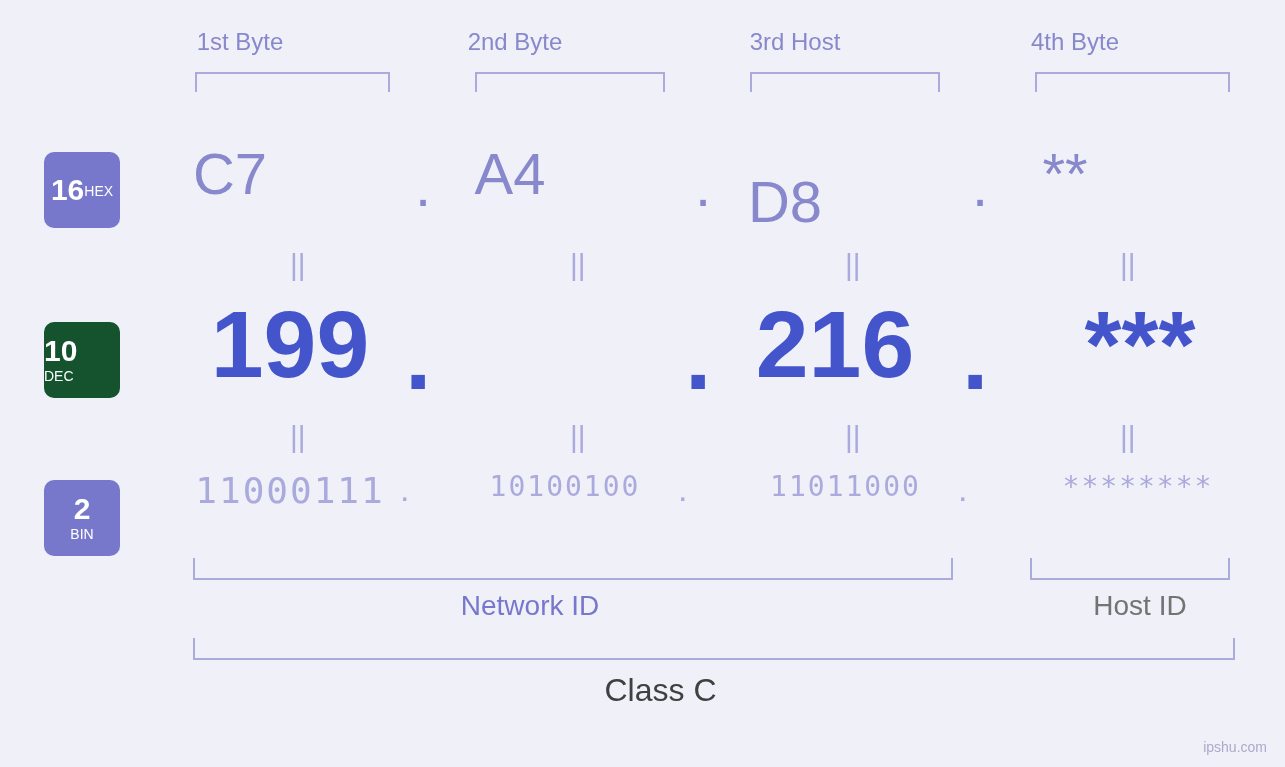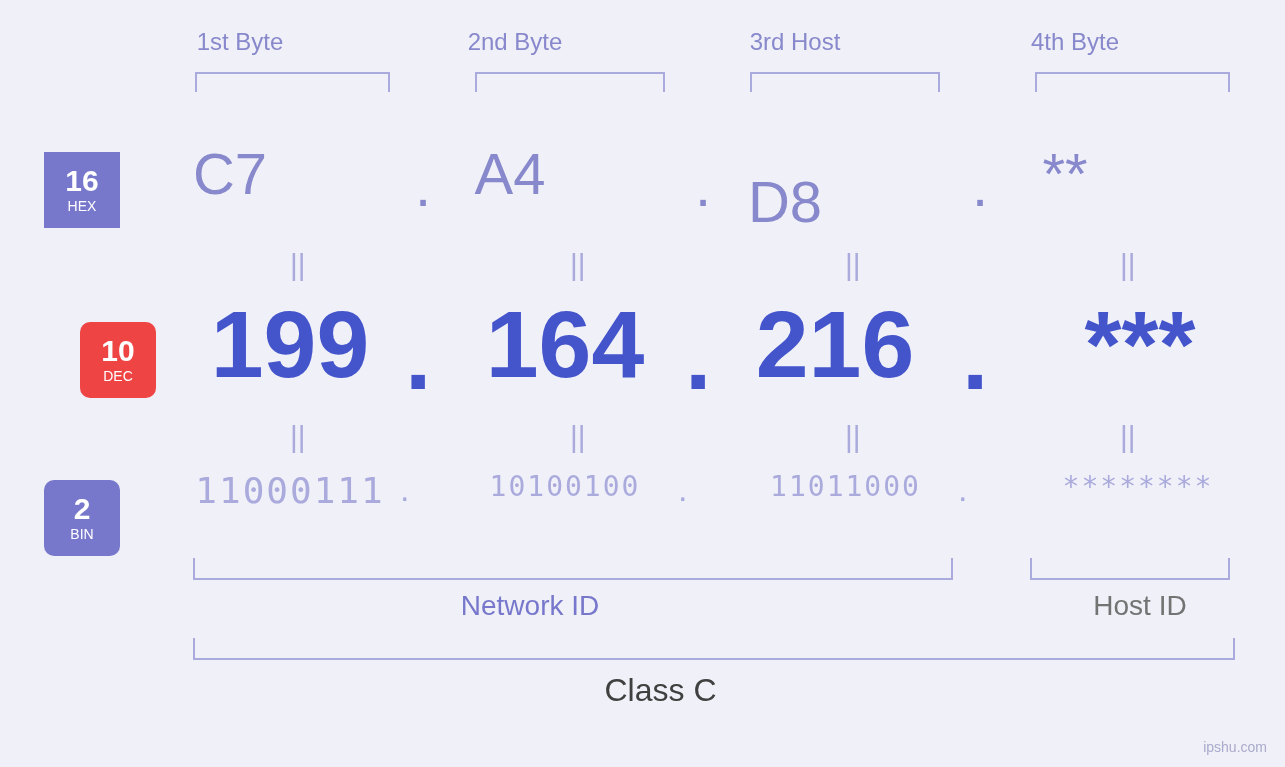--- a/index.html
+++ b/index.html
@@ -64,42 +64,41 @@
 
   <div class="watermark">ipshu.com</div>
 <div style="position: absolute; top: 28px; left: 140px; width: 200px; text-align: center; color: rgb(136, 136, 204); font-size: 24px;">1st Byte</div>
     <div style="position: absolute; top: 28px; left: 415px; width: 200px; text-align: center; color: rgb(136, 136, 204); font-size: 24px;">2nd Byte</div>
     <div style="position: absolute; top: 28px; left: 695px; width: 200px; text-align: center; color: rgb(136, 136, 204); font-size: 24px;">3rd Host</div>
     <div style="position: absolute; top: 28px; left: 975px; width: 200px; text-align: center; color: rgb(136, 136, 204); font-size: 24px;">4th Byte</div>
     <div style="position: absolute; top: 72px; left: 195px; width: 195px; height: 20px; border-top: 2px solid rgb(170, 170, 221); border-left: 2px solid rgb(170, 170, 221); border-right: 2px solid rgb(170, 170, 221);"></div>
     <div style="position: absolute; top: 72px; left: 475px; width: 190px; height: 20px; border-top: 2px solid rgb(170, 170, 221); border-left: 2px solid rgb(170, 170, 221); border-right: 2px solid rgb(170, 170, 221);"></div>
     <div style="position: absolute; top: 72px; left: 750px; width: 190px; height: 20px; border-top: 2px solid rgb(170, 170, 221); border-left: 2px solid rgb(170, 170, 221); border-right: 2px solid rgb(170, 170, 221);"></div>
     <div style="position: absolute; top: 72px; left: 1035px; width: 195px; height: 20px; border-top: 2px solid rgb(170, 170, 221); border-left: 2px solid rgb(170, 170, 221); border-right: 2px solid rgb(170, 170, 221);"></div>
-    <div style="position: absolute; top: 152px; left: 44px; width: 76px; height: 76px; border-radius: 0; background-color: rgb(119, 119, 204); color: white; display: flex; flex-direction: column; align-items: center; justify-content: center;">
+    <div style="position: absolute; top: 152px; left: 44px; width: 76px; height: 76px; border-radius: 10px; background-color: rgb(119, 119, 204); color: white; display: flex; flex-direction: row; align-items: center; justify-content: center;">
       <div style="font-size: 30px; font-weight: bold; line-height: 1;">16</div>
       <div style="font-size: 14px; margin-top: 2px;">HEX</div>
     </div>
-    <div style="position: absolute; top: 322px; left: 44px; width: 76px; height: 76px; border-radius: 10px; background-color: #ef4444; color: white; display: flex; flex-direction: column; align-items: center; justify-content: center; margin-left: 36px;">
+    <div style="position: absolute; top: 322px; left: 44px; width: 76px; height: 76px; border-radius: 10px; background-color: #14532d; color: white; display: flex; flex-direction: column; align-items: flex-start; justify-content: center;">
       <div style="font-size: 30px; font-weight: bold; line-height: 1;">10</div>
       <div style="font-size: 14px; margin-top: 2px;">DEC</div>
     </div>
     <div style="position: absolute; top: 480px; left: 44px; width: 76px; height: 76px; border-radius: 10px; background-color: rgb(119, 119, 204); color: white; display: flex; flex-direction: column; align-items: center; justify-content: center;">
       <div style="font-size: 30px; font-weight: bold; line-height: 1;">2</div>
       <div style="font-size: 14px; margin-top: 2px;">BIN</div>
     </div>
     <div style="position: absolute; top: 140px; left: 150px; width: 160px; text-align: center; color: rgb(136, 136, 204); font-size: 58px; font-family: Arial, sans-serif;">C7</div>
     <div style="position: absolute; top: 140px; left: 430px; width: 160px; text-align: center; color: rgb(136, 136, 204); font-size: 58px; font-family: Arial, sans-serif;">A4</div>
     <div style="position: absolute; top: 140px; left: 700px; width: 170px; text-align: center; color: rgb(136, 136, 204); font-size: 58px; font-family: Arial, sans-serif; margin-top: 28px;">D8</div>
     <div style="position: absolute; top: 140px; left: 965px; width: 200px; text-align: center; color: rgb(136, 136, 204); font-size: 58px; font-family: Arial, sans-serif;">**</div>
     <div style="position: absolute; top: 248px; left: 290px; color: rgb(170, 170, 221); font-size: 30px;">||</div>
     <div style="position: absolute; top: 248px; left: 570px; color: rgb(170, 170, 221); font-size: 30px;">||</div>
     <div style="position: absolute; top: 248px; left: 845px; color: rgb(170, 170, 221); font-size: 30px;">||</div>
     <div style="position: absolute; top: 248px; left: 1120px; color: rgb(170, 170, 221); font-size: 30px;">||</div>
     <div style="position: absolute; top: 290px; left: 175px; width: 230px; text-align: center; color: rgb(68, 85, 204); font-size: 95px; font-weight: bold; font-family: Arial, sans-serif;">199</div>
-    <div style="position: absolute; top: 290px; left: 455px; width: 220px; text-align: center; color: rgb(68, 85, 204); font-size: 95px; font-weight: bold; font-family: Arial, sans-serif;">164</div>
     <div style="position: absolute; top: 290px; left: 720px; width: 230px; text-align: center; color: rgb(68, 85, 204); font-size: 95px; font-weight: bold; font-family: Arial, sans-serif;">216</div>
     <div style="position: absolute; top: 290px; left: 1020px; width: 240px; text-align: center; color: rgb(68, 85, 204); font-size: 95px; font-weight: bold; font-family: Arial, sans-serif;">***</div>
     <div style="position: absolute; top: 302px; left: 405px; color: rgb(68, 85, 204); font-size: 95px; font-weight: bold;">.</div>
     <div style="position: absolute; top: 302px; left: 685px; color: rgb(68, 85, 204); font-size: 95px; font-weight: bold;">.</div>
     <div style="position: absolute; top: 302px; left: 962px; color: rgb(68, 85, 204); font-size: 95px; font-weight: bold;">.</div>
     <div style="position: absolute; top: 152px; left: 415px; color: rgb(136, 136, 204); font-size: 58px;">.</div>
     <div style="position: absolute; top: 152px; left: 695px; color: rgb(136, 136, 204); font-size: 58px;">.</div>
     <div style="position: absolute; top: 152px; left: 972px; color: rgb(136, 136, 204); font-size: 58px;">.</div>
     <div style="position: absolute; top: 420px; left: 290px; color: rgb(170, 170, 221); font-size: 30px;">||</div>
     <div style="position: absolute; top: 420px; left: 570px; color: rgb(170, 170, 221); font-size: 30px;">||</div>

